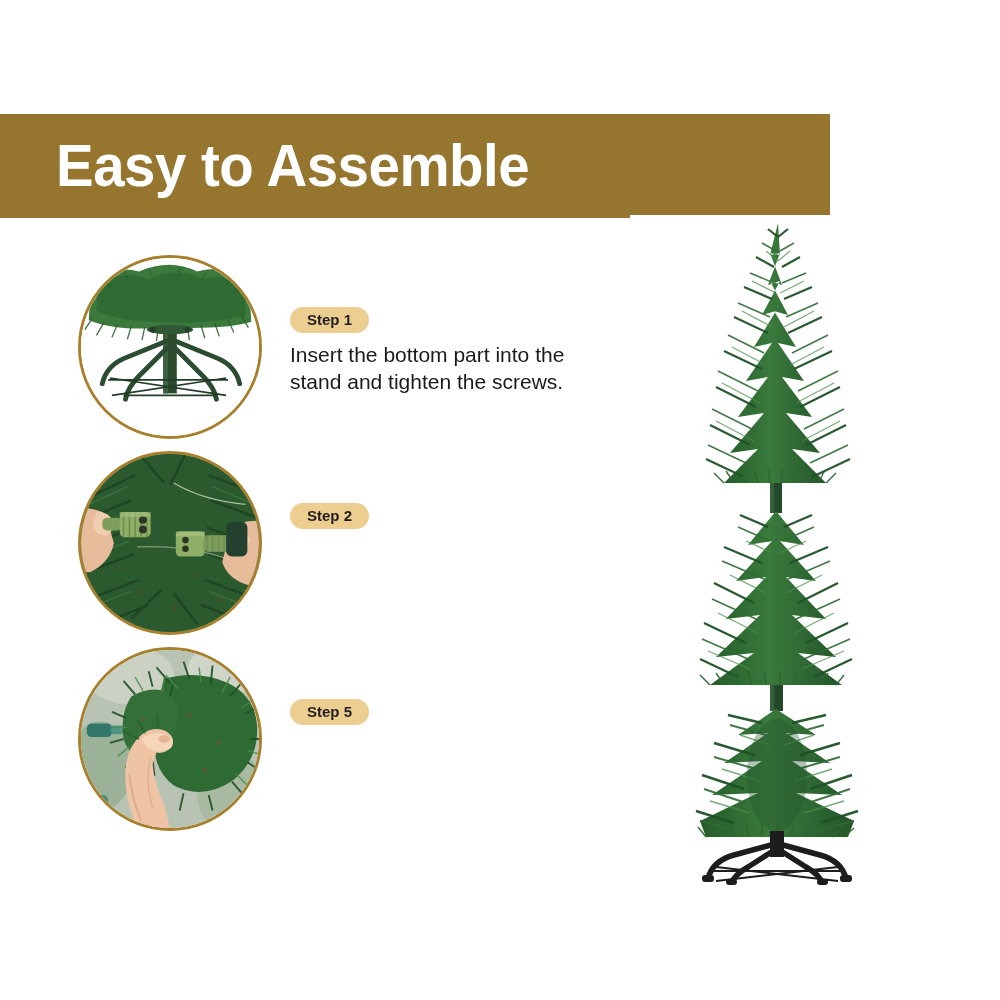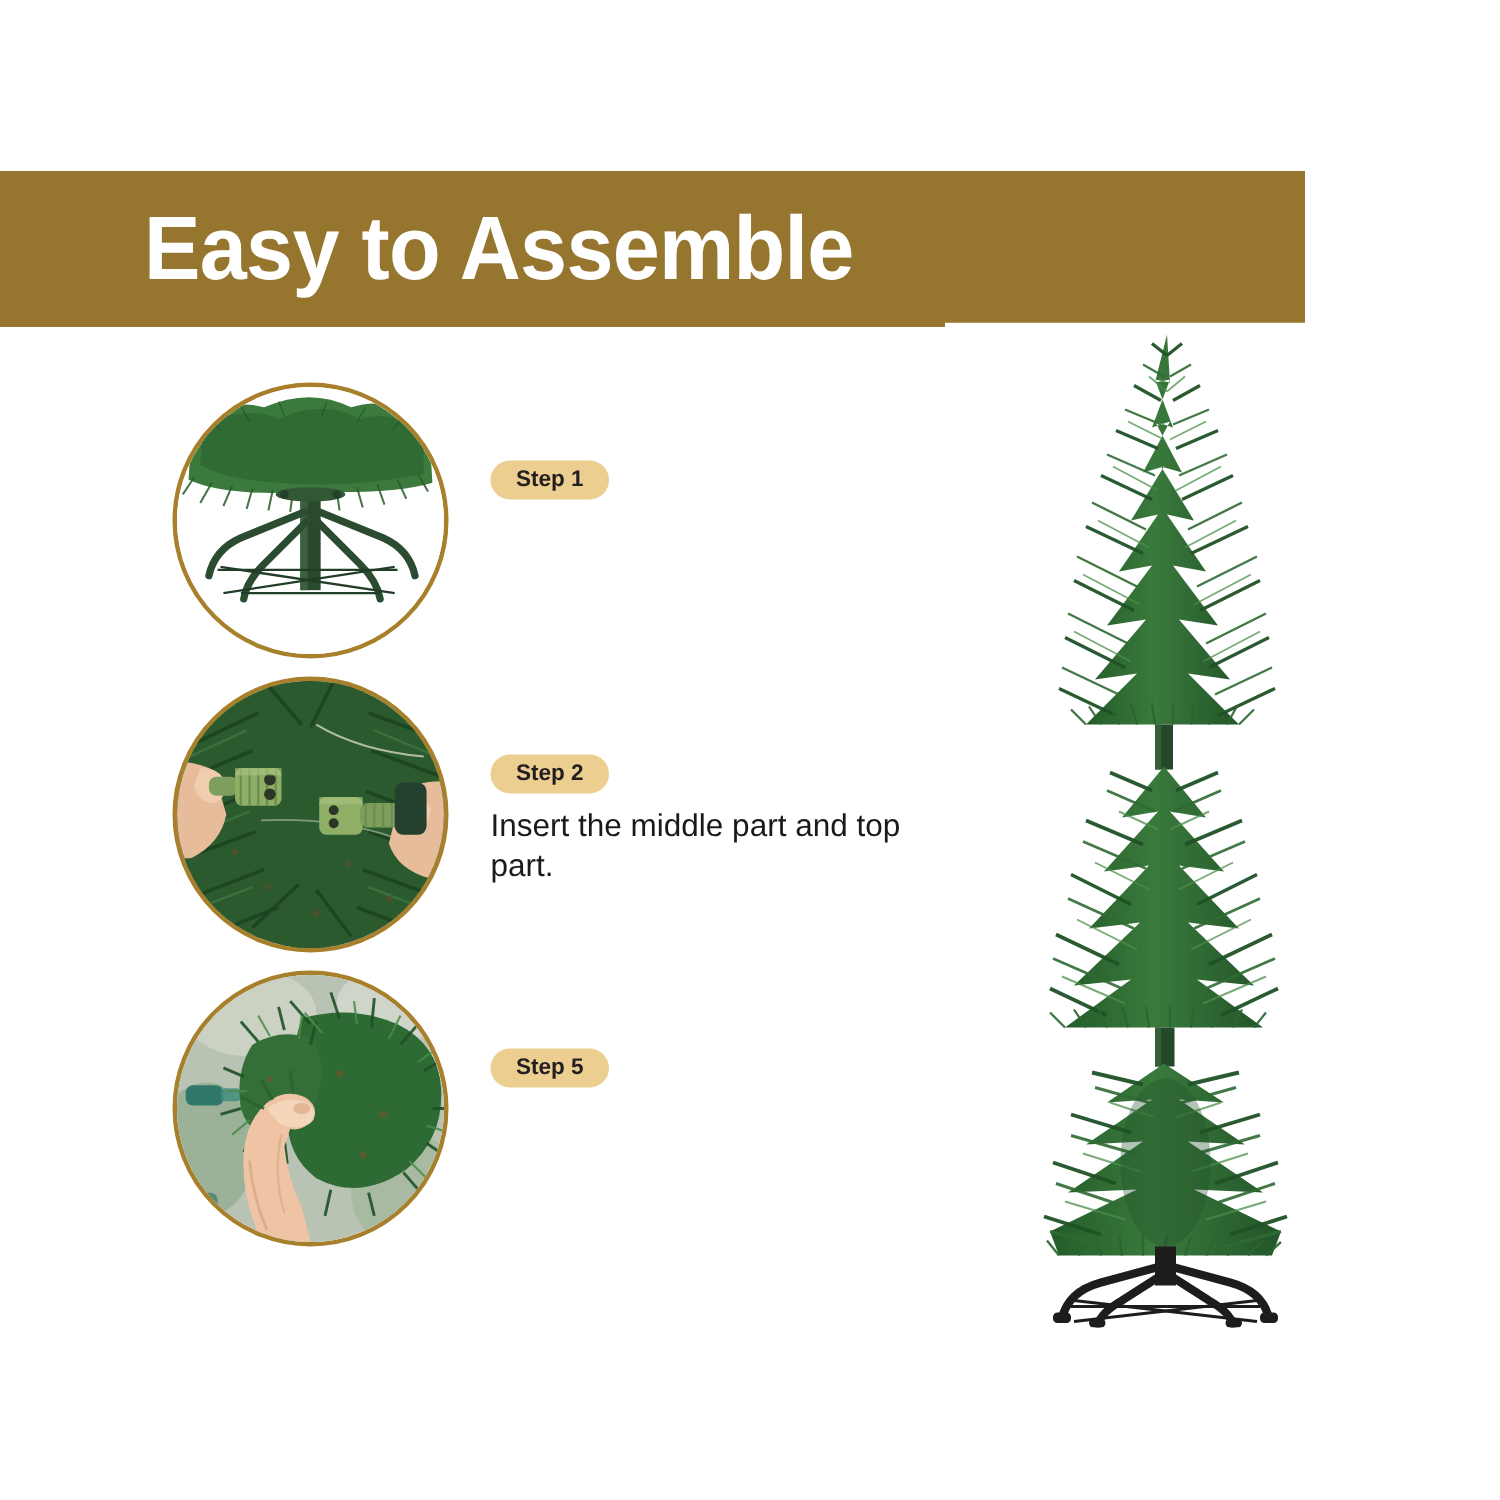--- a/index.html
+++ b/index.html
@@ -25,21 +25,20 @@
   
   .banner {
     position: absolute;
     left: 0;
     top: 114px;
     width: 830px;
     height: 104px;
     background: #96752f;
     display: flex;
     align-items: center;
-    padding-left: 40px;
   }
   .banner-title {
     color: #ffffff;
     font-size: 60px;
     font-weight: bold;
     letter-spacing: -0.5px;
     margin-left: 56px;
     line-height: 1;
     font-family: "Liberation Sans", sans-serif;
     transform: scaleX(0.94);
@@ -49,21 +48,20 @@
   
   .steps {
     position: absolute;
     left: 0;
     top: 255px;
     width: 640px;
   }
   .step-row {
     position: relative;
     height: 196px;
-    margin-left: 37px;
   }
   .thumb {
     position: absolute;
     left: 78px;
     top: 0;
     width: 184px;
     height: 184px;
     border-radius: 50%;
     border: 3px solid #a8802c;
     overflow: hidden;
@@ -148,20 +146,21 @@
           <g fill="none" stroke="#223d27" stroke-width="1.6">
             <path d="M28 126 L152 126"></path>
             <path d="M30 124 L150 142"></path>
             <path d="M150 124 L32 142"></path>
             <path d="M44 142 L140 142"></path>
           </g>
         </svg>
       </div>
       <div class="step-text">
         <div class="badge">Step 1</div>
+        <div class="desc">Insert the bottom part into the stand and tighten the screws.</div>
       </div>
     </div>
 
     <div class="step-row">
       <div class="thumb">
         <svg viewBox="0 0 184 184" preserveAspectRatio="xMidYMid slice">
           <rect x="0" y="0" width="184" height="184" fill="#26512a"></rect>
           <g>
             <rect x="0" y="0" width="184" height="184" fill="#2b5a2e"></rect>
             <g stroke="#1d4321" stroke-width="2.4" opacity="0.9">
@@ -214,21 +213,20 @@
             </g>
             <circle cx="108" cy="89" r="3.4" fill="#2d3526"></circle>
             <circle cx="108" cy="98" r="3.4" fill="#2d3526"></circle>
             <rect x="98" y="80" width="30" height="5" fill="#a5c07d" opacity="0.7"></rect>
           </g>
           <rect x="150" y="70" width="22" height="36" rx="6" fill="#24402f"></rect>
         </svg>
       </div>
       <div class="step-text">
         <div class="badge">Step 2</div>
-        <div class="desc">Insert the middle part and top part.</div>
       </div>
     </div>
 
     <div class="step-row">
       <div class="thumb">
         <svg viewBox="0 0 184 184" preserveAspectRatio="xMidYMid slice">
           <rect x="0" y="0" width="184" height="184" fill="#c9cfc4"></rect>
           <g>
             <rect x="0" y="0" width="184" height="184" fill="#b9c3b4"></rect>
             <ellipse cx="50" cy="26" rx="46" ry="30" fill="#cfd6c8" opacity="0.8"></ellipse>

